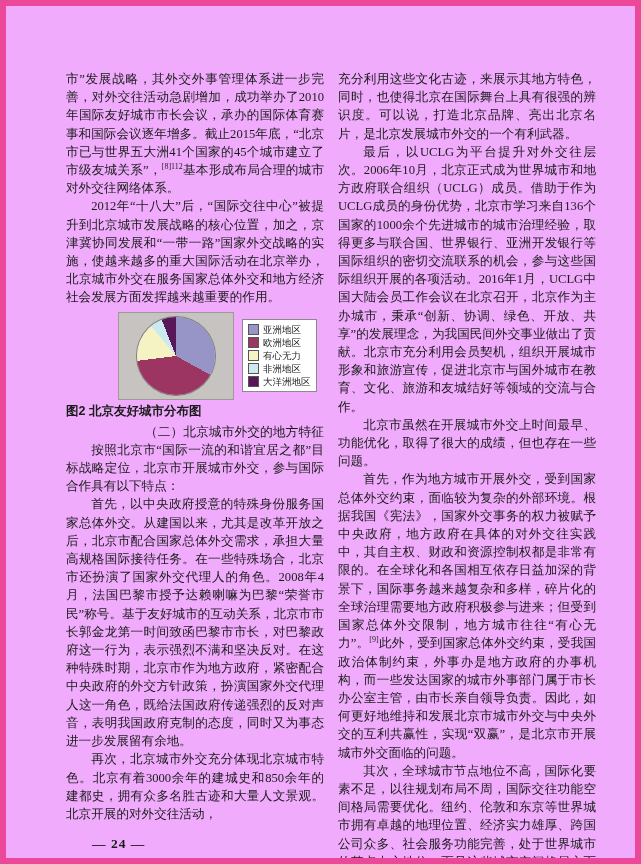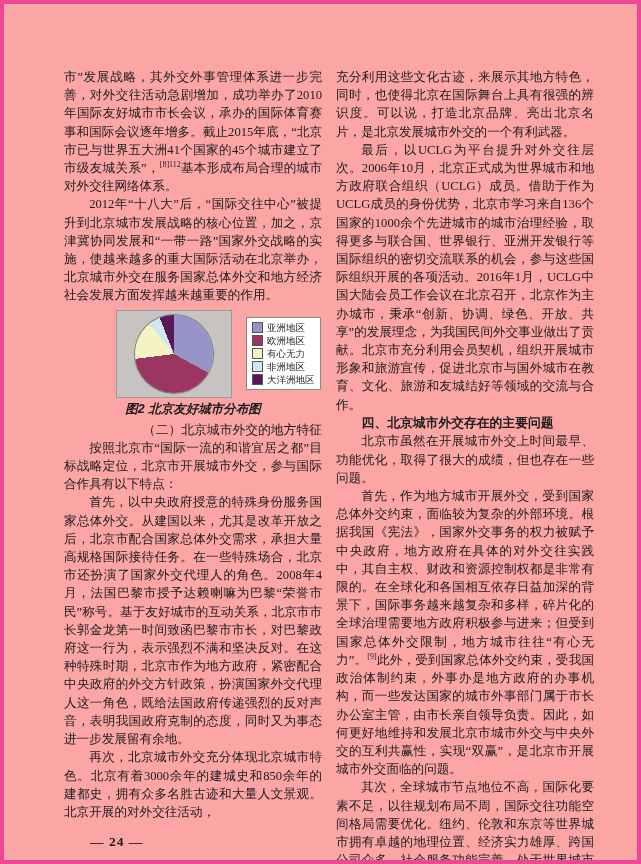--- a/index.html
+++ b/index.html
@@ -1,20 +1,20 @@
 <!DOCTYPE html>
 <html lang="zh"><head>
 <meta charset="utf-8">
 <style>
   html,body{margin:0;padding:0;background:#ffffff;}
   .page{
     box-sizing:border-box;
     width:641px;height:864px;
-    border:4px solid #ec4899;
-    background:#fca5a5;
+    border:6px solid #ec4899;
+    background:#f0abfc;
     position:relative;
     overflow:hidden;
     font-family:"Liberation Serif","DejaVu Serif",serif;
     color:#1b1b1b;
   }
   .columns{position:absolute;top:64px;left:60px;display:flex;gap:14px;}
   .col{width:258px;}
   .body-text{
     margin:0;
     font-size:12.6px;
@@ -33,38 +33,37 @@
     display:flex;align-items:center;justify-content:center;
     flex:0 0 auto;
   }
   .pie{
     width:78px;height:78px;border-radius:50%;
     box-shadow:0 0 0 1px rgba(70,70,70,.55);
   }
   .legend{
     background:#ffffff;
     border:1px solid #8a8a8a;
-    margin-left:14px;
+    margin-left:8px;
     padding:4px 5px;
     display:flex;flex-direction:column;gap:2px;
     flex:0 0 auto;
     justify-content:flex-end;
   }
   .legend-row{display:flex;align-items:center;gap:4px;}
   .swatch{width:9px;height:9px;border:1px solid #555;flex:0 0 auto;}
   .legend-label{
     font-family:"Liberation Sans","DejaVu Sans",sans-serif;
     font-size:9.5px;line-height:11px;white-space:nowrap;color:#222;
   }
   .caption{
     font-family:"Liberation Sans","DejaVu Sans",sans-serif;
     font-weight:bold;font-size:12.5px;
-    text-align:center;
+    text-align:left;
     margin:2px 0 3px 0;
-    font-style:italic;
   }
   .subheading{
     font-size:12.8px;line-height:18.2px;
     text-indent:1.8em;
     margin:0;
     text-align:right;
   }
   .section-heading{
     font-family:"Liberation Sans","DejaVu Sans",sans-serif;
     font-weight:bold;
@@ -121,21 +120,20 @@
 
       <p class="subheading">（二）北京城市外交的地方特征</p>
       <p class="body-text indent">按照北京市“国际一流的和谐宜居之都”目标战略定位，北京市开展城市外交，参与国际合作具有以下特点：</p>
       <p class="body-text indent">首先，以中央政府授意的特殊身份服务国家总体外交。从建国以来，尤其是改革开放之后，北京市配合国家总体外交需求，承担大量高规格国际接待任务。在一些特殊场合，北京市还扮演了国家外交代理人的角色。2008年4月，法国巴黎市授予达赖喇嘛为巴黎“荣誉市民”称号。基于友好城市的互动关系，北京市市长郭金龙第一时间致函巴黎市市长，对巴黎政府这一行为，表示强烈不满和坚决反对。在这种特殊时期，北京市作为地方政府，紧密配合中央政府的外交方针政策，扮演国家外交代理人这一角色，既给法国政府传递强烈的反对声音，表明我国政府克制的态度，同时又为事态进一步发展留有余地。</p>
       <p class="body-text indent">再次，北京城市外交充分体现北京城市特色。北京有着3000余年的建城史和850余年的建都史，拥有众多名胜古迹和大量人文景观。北京开展的对外交往活动，</p>
     </div>
 
     <div class="col">
       <p class="body-text">充分利用这些文化古迹，来展示其地方特色，同时，也使得北京在国际舞台上具有很强的辨识度。可以说，打造北京品牌、亮出北京名片，是北京发展城市外交的一个有利武器。</p>
       <p class="body-text indent">最后，以UCLG为平台提升对外交往层次。2006年10月，北京正式成为世界城市和地方政府联合组织（UCLG）成员。借助于作为UCLG成员的身份优势，北京市学习来自136个国家的1000余个先进城市的城市治理经验，取得更多与联合国、世界银行、亚洲开发银行等国际组织的密切交流联系的机会，参与这些国际组织开展的各项活动。2016年1月，UCLG中国大陆会员工作会议在北京召开，北京作为主办城市，秉承“创新、协调、绿色、开放、共享”的发展理念，为我国民间外交事业做出了贡献。北京市充分利用会员契机，组织开展城市形象和旅游宣传，促进北京市与国外城市在教育、文化、旅游和友城结好等领域的交流与合作。</p>
-      <p class="section-heading">四、北京城市外交存在的主要问题</p>
       <p class="body-text indent">北京市虽然在开展城市外交上时间最早、功能优化，取得了很大的成绩，但也存在一些问题。</p>
       <p class="body-text indent"><span>首先，作为地方城市开展外交，受到国家总体外交约束，面临较为复杂的外部环境。根据我国《宪法》，国家外交事务的权力被赋予中央政府，地方政府在具体的对外交往实践中，其自主权、财政和资源控制权都是非常有限的。在全球化和各国相互依存日益加深的背景下，国际事务越来越复杂和多样，碎片化的全球治理需要地方政府积极参与进来；但受到国家总体外交限制，地方城市往往“有心无力”。</span><sup class="cite">[9]</sup><span>此外，受到国家总体外交约束，受我国政治体制约束，外事办是地方政府的办事机构，而一些发达国家的城市外事部门属于市长办公室主管，由市长亲自领导负责。因此，如何更好地维持和发展北京市城市外交与中央外交的互利共赢性，实现“双赢”，是北京市开展城市外交面临的问题。</span></p>
       <p class="body-text indent">其次，全球城市节点地位不高，国际化要素不足，以往规划布局不周，国际交往功能空间格局需要优化。纽约、伦敦和东京等世界城市拥有卓越的地理位置、经济实力雄厚、跨国公司众多、社会服务功能完善，处于世界城市的节点中心地位，而且这些城市空间格局方面经历百年多的演变发展，功能优化，具有鲜明的国际化特征。国际化要素反映国际城市参与国际分工的能力和作用。北京国际化要素虽在2008年奥运会后取得长足进步，但和</p>
     </div>
 
   </div>
 
   <div class="page-number">— 24 —</div>
 </div>
 

